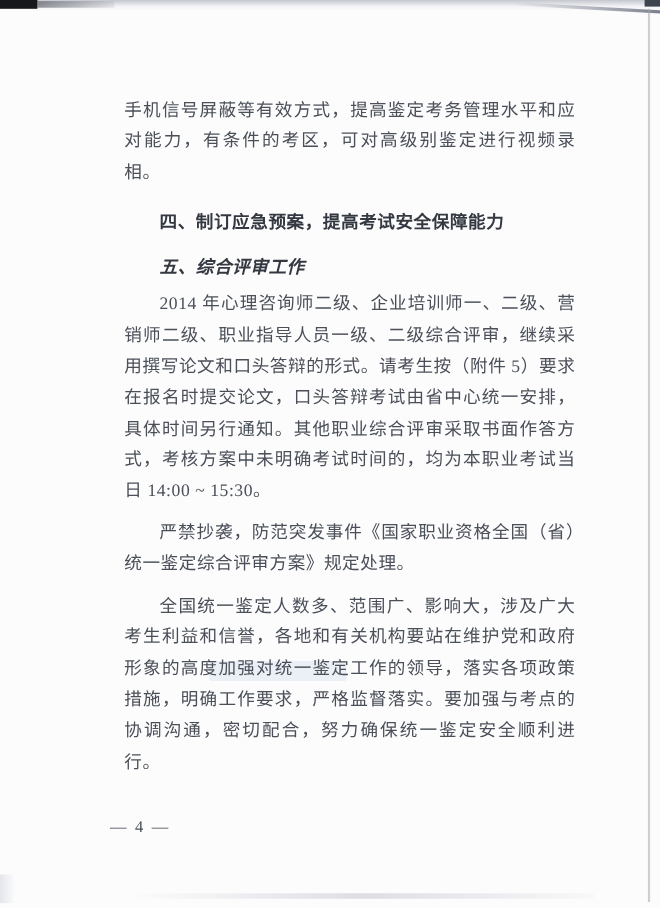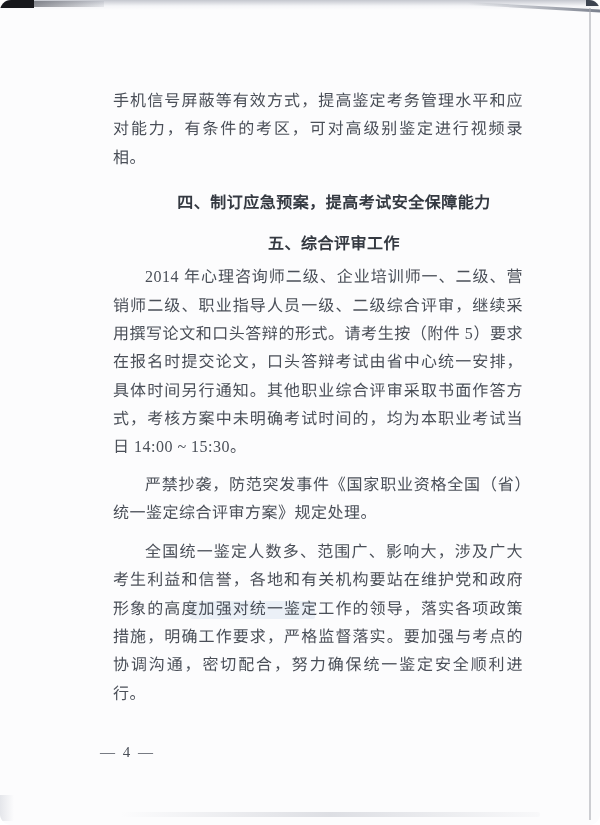--- a/index.html
+++ b/index.html
@@ -3,21 +3,20 @@
 <meta charset="utf-8">
 <style>
   html, body { margin: 0; padding: 0; }
   .page {
     position: relative;
     width: 600px;
     height: 825px;
     background: var(--page-background, #fcfcfd);
     overflow: hidden;
     font-family: "Liberation Serif", "DejaVu Serif", serif;
-    border-radius: 11px;
   }
   
   .scan-top-band {
     position: absolute; left: 0; top: 0; width: 600px; height: 10px;
     background: linear-gradient(to bottom, rgba(150,155,168,0.55), rgba(220,222,230,0.25) 60%, rgba(255,255,255,0));
   }
   .scan-corner-black {
     position: absolute; left: 0; top: 0; width: 34px; height: 8px;
     background: #17181c;
   }
@@ -60,25 +59,25 @@
     text-align: justify;
   }
   .content p { margin: 0; text-indent: 2em; }
   .content p.no-indent { text-indent: 0; }
   .content h2 {
     margin: 0; text-indent: 2em;
     font-family: "Liberation Sans", "DejaVu Sans", sans-serif;
     font-size: 16px; font-weight: bold; line-height: 28.3px;
     color: var(--heading-text, #343941);
     letter-spacing: 0.5px;
-    text-align: center;
+    text-align: left;
   }
   .p-s4   { margin-top: 8px  !important; }
   .h-s4   { margin-top: 17px !important; }
-  .h-s5   { margin-top: 13px !important; }
+  .h-s5   { margin-top: 13px !important; font-style: italic; }
   .p-s5a  { margin-top: 5px  !important; }
   .p-s5b  { margin-top: 9px  !important; }
   .p-s5c  { margin-top: 11px !important; }
   .page-number {
     position: absolute; left: 100px; top: 744px;
     color: var(--body-text, #4a4f58);
     font-size: 15px; letter-spacing: 2px;
   }
 </style>
 </head>

